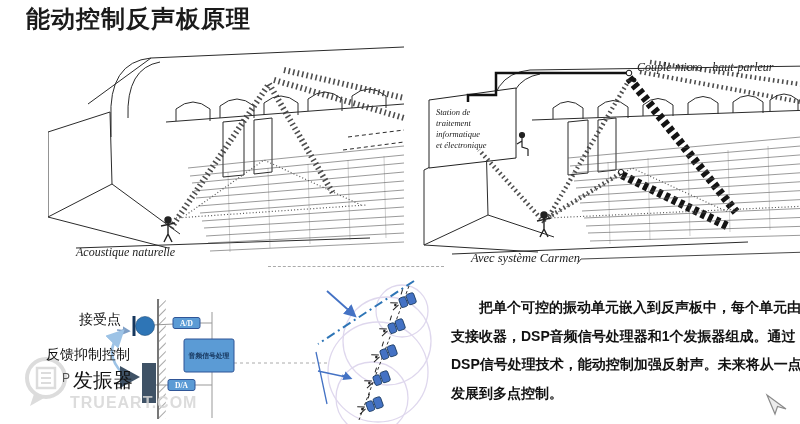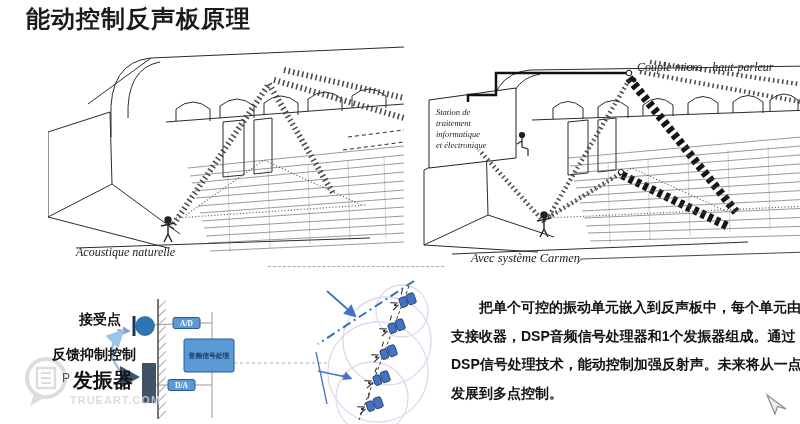--- a/index.html
+++ b/index.html
@@ -1,32 +1,32 @@
 <!DOCTYPE html>
 <html><head>
 <meta charset="utf-8">
 <style>
   html,body{margin:0;padding:0;background:#fff;}
   #slide{position:relative;width:800px;height:424px;background:#ffffff;overflow:hidden;
          font-family:"Liberation Sans","DejaVu Sans",sans-serif;color:#1a1a1a;margin-left:16px;}
   .abs{position:absolute;}
   #title{left:10px;top:3px;font-size:24px;font-weight:700;letter-spacing:1px;z-index:3;}
-  .cnlabel{font-weight:700;color:#111;z-index:3;}
+  .cnlabel{font-weight:400;color:#111;z-index:3;}
   #lbl-receive{left:63px;top:311px;font-size:14px;}
-  #lbl-feedback{left:36px;top:346px;font-size:14px;}
+  #lbl-feedback{left:30px;top:346px;font-size:14px;}
   #lbl-p{left:46px;top:371px;font-size:12px;color:#555;font-weight:400;z-index:3;}
   #lbl-osc{left:57px;top:367px;font-size:20px;}
   #lbl-multi{left:240px;top:326px;font-size:15px;line-height:16px;}
   #desc{left:435px;top:293px;width:362px;z-index:3;}
   #desc-h{font-size:16px;font-weight:700;color:#111;margin:0 0 4px 0;}
   #desc-b{font-size:14px;font-weight:700;color:#111;line-height:28.5px;text-indent:2em;margin:0;}
   .dash-h{border-top:1px dashed #aaa;height:0;z-index:1;}
   #watermark{left:8px;top:356px;width:150px;height:64px;z-index:2;opacity:.85;}
   #wm-cn{position:absolute;left:44px;top:12px;font-size:21px;font-weight:700;color:#d2d2d2;letter-spacing:3px;}
-  #wm-en{position:absolute;left:46px;top:38px;font-size:11px;font-weight:700;color:#d6d6d6;letter-spacing:1px;}
+  #wm-en{position:absolute;left:46px;top:38px;font-size:16px;font-weight:700;color:#d6d6d6;letter-spacing:1px;}
   svg{display:block;}
   svg text{font-family:"Liberation Serif","DejaVu Serif",serif;}
 </style>
 </head>
 <body>
 
 <div id="slide">
 
   <div class="abs" id="title">能动控制反声板原理</div>
 

